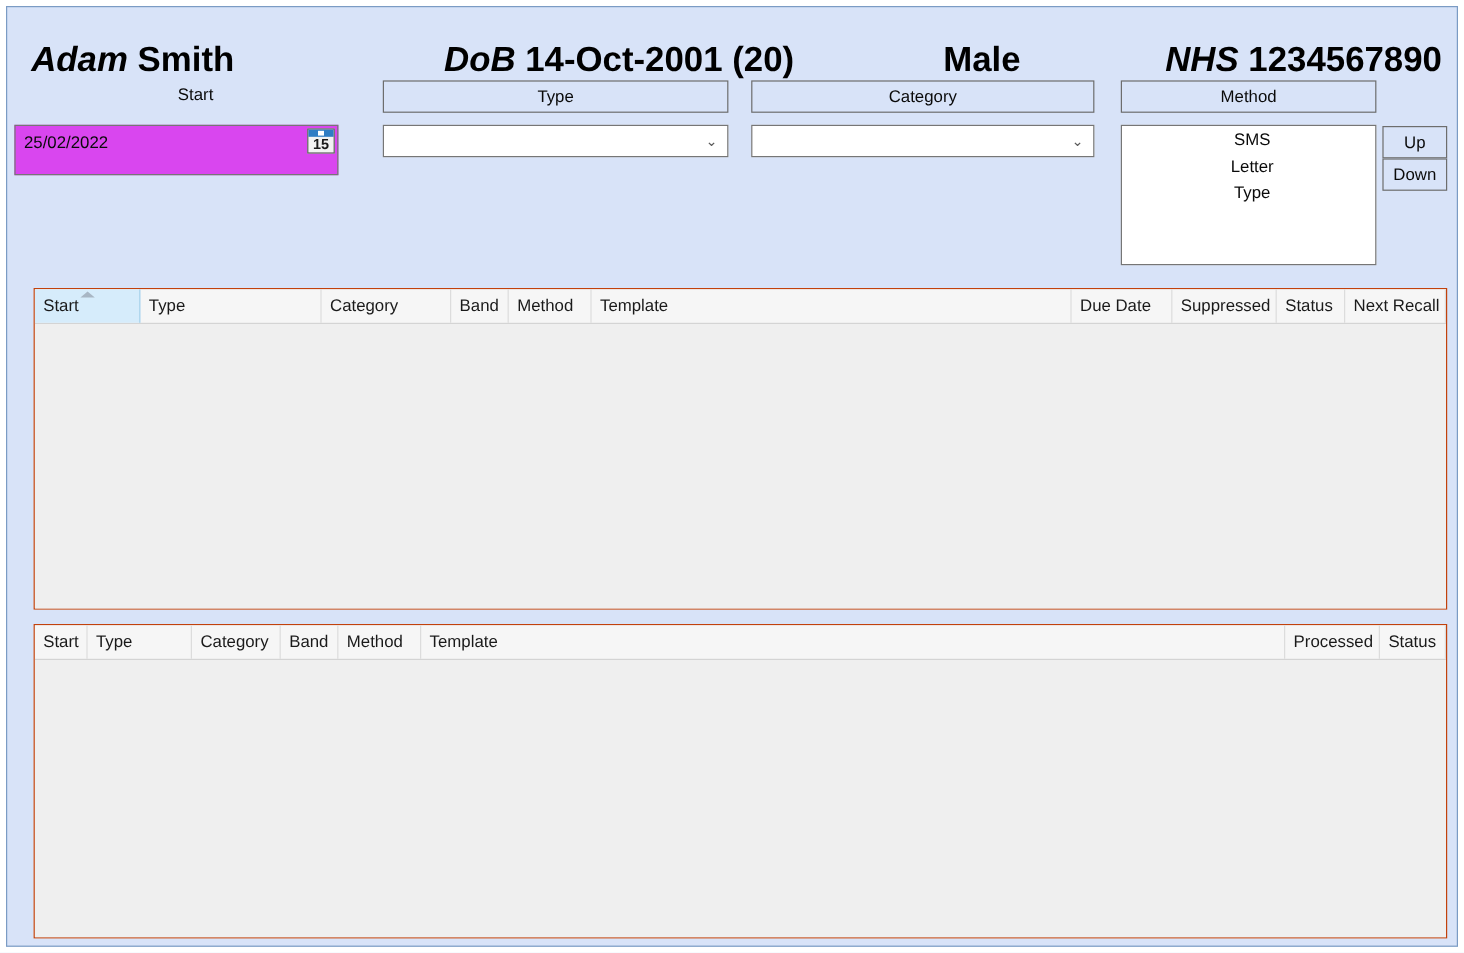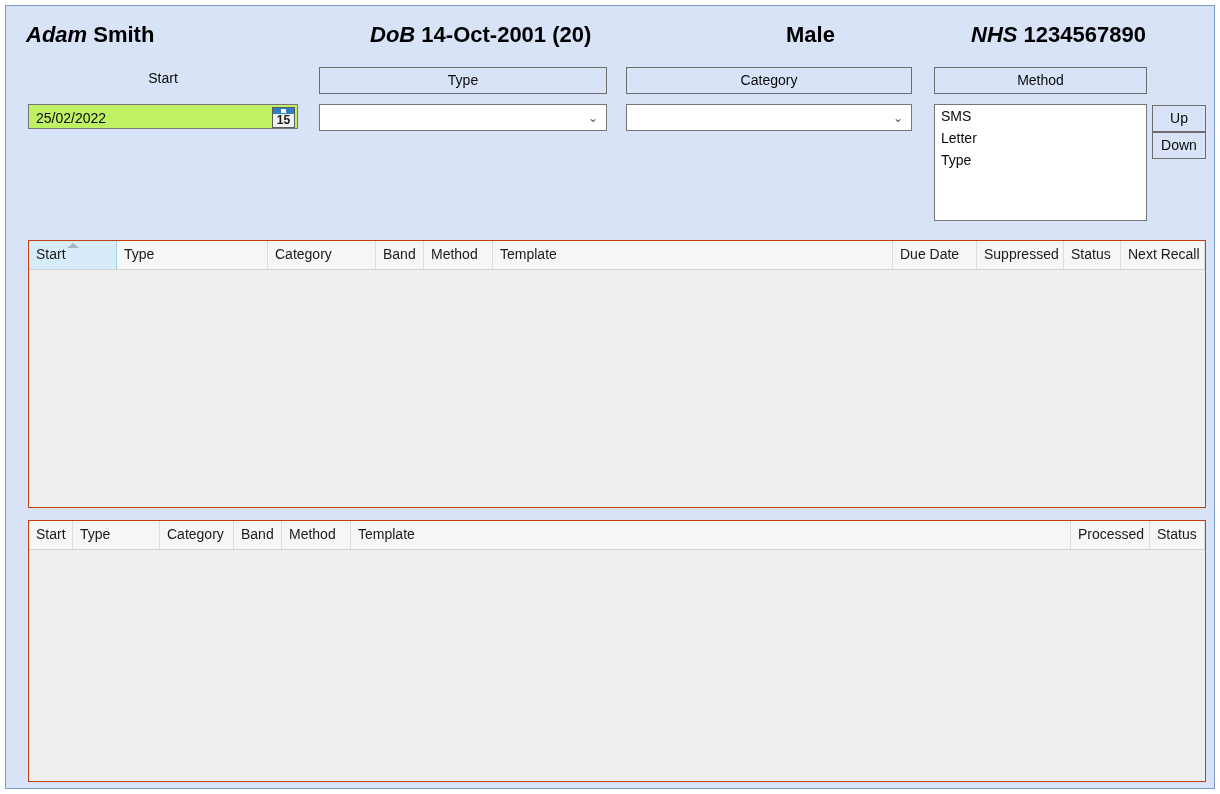--- a/index.html
+++ b/index.html
@@ -28,22 +28,22 @@
   
   .banner {
     position: absolute;
     left: 0;
     top: 0;
     width: 100%;
     height: 52px;
   }
   .banner-cell {
     position: absolute;
-    top: 16px;
-    font-size: 22px;
+    top: 32px;
+    font-size: 29px;
     line-height: 25px;
     color: #000000;
     white-space: nowrap;
   }
   .b-name  { left: 20px; }
   .b-dob   { left: 320px; margin-left: 44px; }
   .b-sex   { left: 740px; margin-left: 40px; }
   .b-nhs   { left: 965px; }
   .lbl-it {
     font-style: italic;
@@ -74,25 +74,25 @@
     white-space: nowrap;
   }
 
   .cap-start    { left: 18px;  top: 64px;  width: 278px; }
   .cap-type     { left: 313px; top: 61px;  width: 288px; height: 27px; }
   .cap-category { left: 620px; top: 61px;  width: 286px; height: 27px; }
   .cap-method   { left: 928px; top: 61px;  width: 213px; height: 27px; }
 
   .date-wrap {
     position: absolute;
-    left: 22px;
+    left: 6px;
     top: 98px;
     width: 270px;
-    height: 25px;
-    background: #bef264;
+    height: 42px;
+    background: #d946ef;
     border: 1px solid #767676;
     box-sizing: border-box;
   }
   .date-value {
     position: absolute;
     left: 7px;
     top: 4px;
     font-size: 14px;
     line-height: 18px;
     color: #0a0a0a;
@@ -158,20 +158,21 @@
   .listbox {
     position: absolute;
     left: 928px;
     top: 98px;
     width: 213px;
     height: 117px;
     background: #ffffff;
     border: 1px solid #767676;
     box-sizing: border-box;
     overflow: hidden;
+    text-align: center;
   }
   .listbox-item {
     font-size: 14px;
     line-height: 22px;
     color: #0a0a0a;
     padding-left: 6px;
     white-space: nowrap;
   }
 
   .sidebtn {

